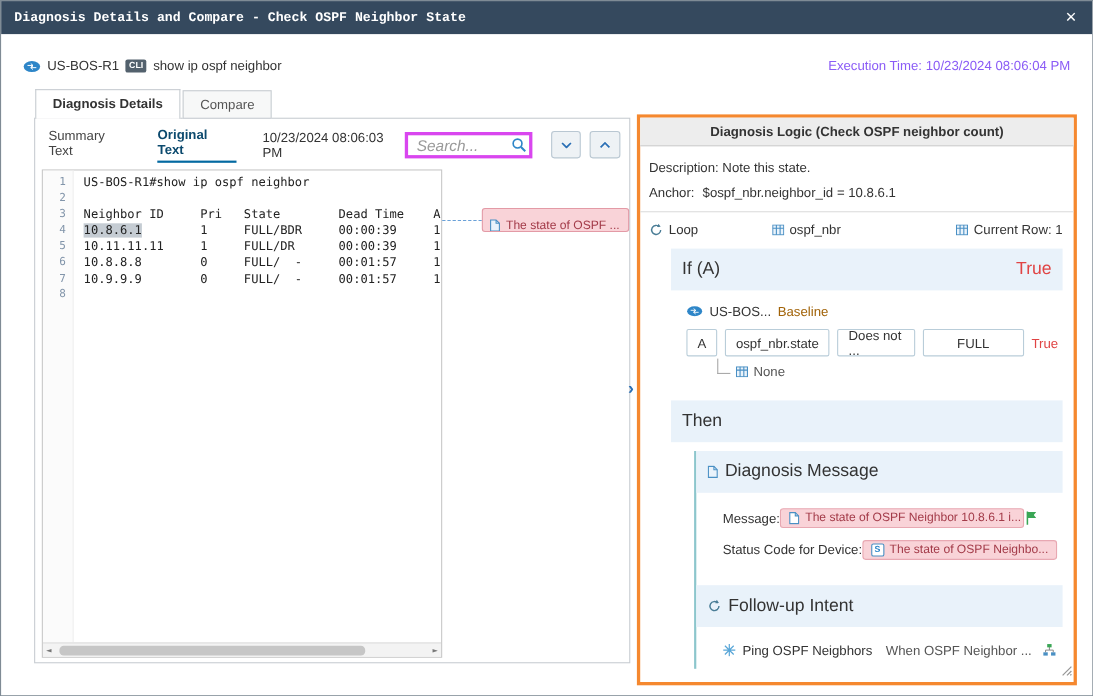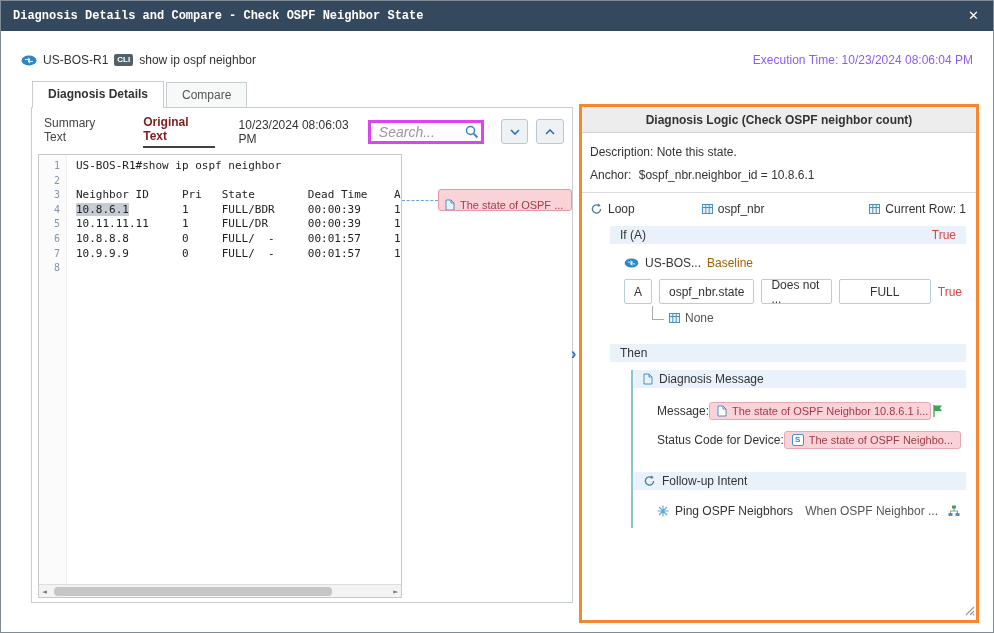--- a/index.html
+++ b/index.html
@@ -24,21 +24,21 @@
   
   .tabs { position:absolute; left:31px; top:80px; display:flex; align-items:flex-end; z-index:3; }
   .tab { height:26px; line-height:25px; padding:0 15px; font-size:12px; color:#555; background:#f7f8f8; border:1px solid #c8cdd2; margin-right:2px; cursor:pointer; }
   .tab.active { background:#fff; color:#333; font-weight:bold; height:27px; border-bottom:none; }
 
   
   .panel { position:absolute; left:30px; top:106px; width:542px; height:496px; background:#fff; border:1px solid #c8cdd2; z-index:2; }
 
   .controls { position:absolute; left:12px; top:10px; right:8px; height:27px; display:flex; align-items:center; font-size:12px; color:#444; }
   .vt { margin-right:24px; cursor:pointer; padding-bottom:3px; }
-  .vt.active { color:#7f1d1d; font-weight:bold; border-bottom:2px solid #404040; }
+  .vt.active { color:#0c4a6e; font-weight:bold; border-bottom:2px solid #0369a1; }
   .ts { color:#333; margin-right:auto; }
   .search { position:relative; margin-right:9px; }
   .search input { width:116px; height:24px; border:3px solid #d946ef; padding:0 24px 0 8px; font-size:14px; font-family:inherit; outline:none; color:#333; }
   .search input::placeholder { font-style:italic; color:#999; }
   .mag { position:absolute; right:5px; top:5px; cursor:pointer; }
   .nav-btn { width:28px; height:25px; margin-left:8px; background:#eef2f5; border:1px solid #b9c7d2; border-radius:3px; display:flex; align-items:center; justify-content:center; padding:0; cursor:pointer; }
 
   
   .codebox { position:absolute; left:6px; top:46px; width:364px; height:444px; border:1px solid #c8c8c8; font-family:"DejaVu Sans Mono", monospace; font-size:11px; overflow:hidden; background:#fff; }
   .gutter { position:absolute; left:0; top:0; bottom:13px; width:28px; background:#fbfbfb; border-right:1px solid #efefef; color:#8295aa; text-align:right; padding:4px 6px 0 0; line-height:14.6px; font-size:10px; }
@@ -63,21 +63,21 @@
   .desc-row { margin-top:6px; }
   .anchor-row { margin-top:9px; }
   .anchor-row .anchor-val { margin-left:4px; }
   .lp-divider { margin:10px -8px 0; border-top:1px solid #dcdcdc; }
 
   .loop-row { margin-top:9px; display:flex; align-items:center; gap:5px; }
   .loop-var { margin-left:62px; display:flex; align-items:center; gap:5px; }
   .cur-row { margin-left:auto; display:flex; align-items:center; gap:5px; margin-right:2px; }
 
   .if-section { margin:10px 2px 0 20px; }
-  .blue-bar { height:18px; background:#e9f2fa; display:flex; align-items:center; padding:0 10px; gap:6px; font-size:12px; color:#333; }
+  .blue-bar { height:38px; background:#e9f2fa; display:flex; align-items:center; padding:0 10px; gap:6px; font-size:16px; color:#333; }
   .true-red { margin-left:auto; color:#e04444; }
   .if-content { padding:12px 2px 2px 14px; }
   .dev-row { display:flex; align-items:center; gap:6px; }
   .baseline { color:#a16207; cursor:pointer; }
   .cond-row { margin-top:9px; display:flex; align-items:center; gap:7px; }
   .cond-box { height:25px; border:1px solid #b9cdd9; background:#fff; display:inline-flex; align-items:center; justify-content:center; padding:0 9px; border-radius:2px; }
   .cond-box.wide { min-width:92px; }
   .cond-row .true-red { margin-right:2px; }
   .none-row { margin:3px 0 0 28px; display:flex; align-items:center; gap:5px; color:#555; height:22px; }
   .tree-elbow { width:12px; height:14px; border-left:1px solid #aaa; border-bottom:1px solid #aaa; margin-top:-10px; }

